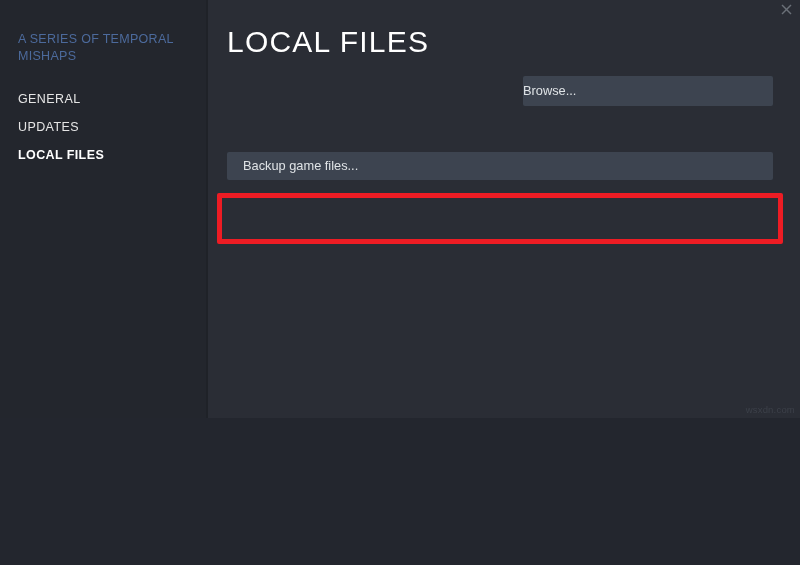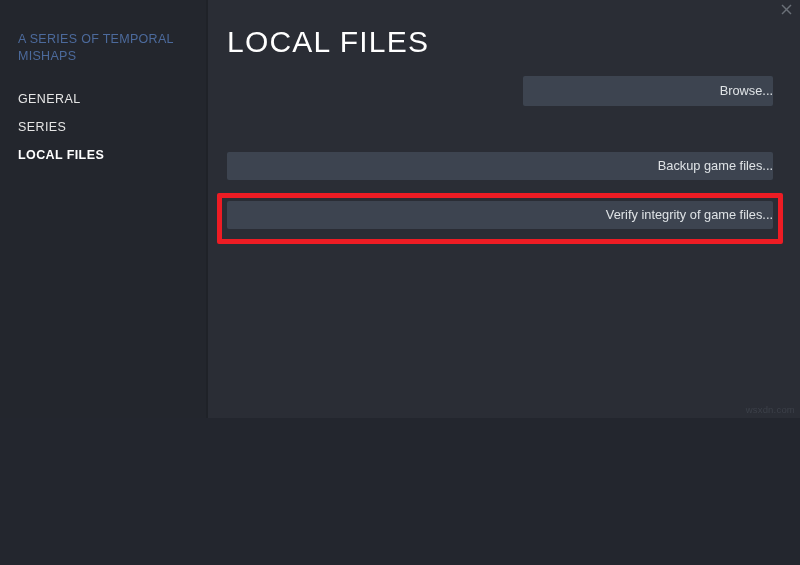--- a/index.html
+++ b/index.html
@@ -117,40 +117,41 @@
 
   .btn {
     position: absolute;
     box-sizing: border-box;
     background: #3d4450;
     border: none;
     border-radius: 2px;
     color: #dfe3e6;
     font-family: "Liberation Sans", sans-serif;
     font-size: 12.8px;
-    text-align: right;
+    text-align: left;
     cursor: pointer;
     padding: 0;
     white-space: nowrap;
   }
 
   .btn-browse {
     left: 315px;
     top: 76px;
     width: 250px;
     height: 30px;
     line-height: 30px;
   }
 
   .btn-backup {
     left: 19px;
     top: 152px;
     width: 546px;
     height: 28px;
     line-height: 28px;
+    padding-left: 16px;
   }
 
   .btn-verify {
     left: 19px;
     top: 201px;
     width: 546px;
     height: 28px;
     line-height: 28px;
   }
 
@@ -195,37 +196,36 @@
 </head>
 <body>
 
 <div class="window">
 
   <div class="sidebar">
     <div class="game-title">A SERIES OF TEMPORAL MISHAPS</div>
 
     <nav class="nav">
       <span class="nav-item">GENERAL</span>
-      <span class="nav-item">SERIES</span>
+      <span class="nav-item">UPDATES</span>
       <span class="nav-item active">LOCAL FILES</span>
     </nav>
   </div>
 
   <div class="sidebar-divider"></div>
 
   <div class="main">
 
     <div class="page-title">LOCAL FILES</div>
 
 
     <button class="btn btn-browse">Browse...</button>
 
     <button class="btn btn-backup">Backup game files...</button>
 
-    <button class="btn btn-verify">Verify integrity of game files...</button>
   </div>
 
   <div class="highlight-box"></div>
 
   <div class="close-btn">
     <span>
       <svg width="11" height="11" viewBox="0 0 11 11" aria-hidden="true">
         <line x1="1" y1="1" x2="10" y2="10" stroke="#6a7078" stroke-width="1.4"></line>
         <line x1="10" y1="1" x2="1" y2="10" stroke="#6a7078" stroke-width="1.4"></line>
       </svg>

